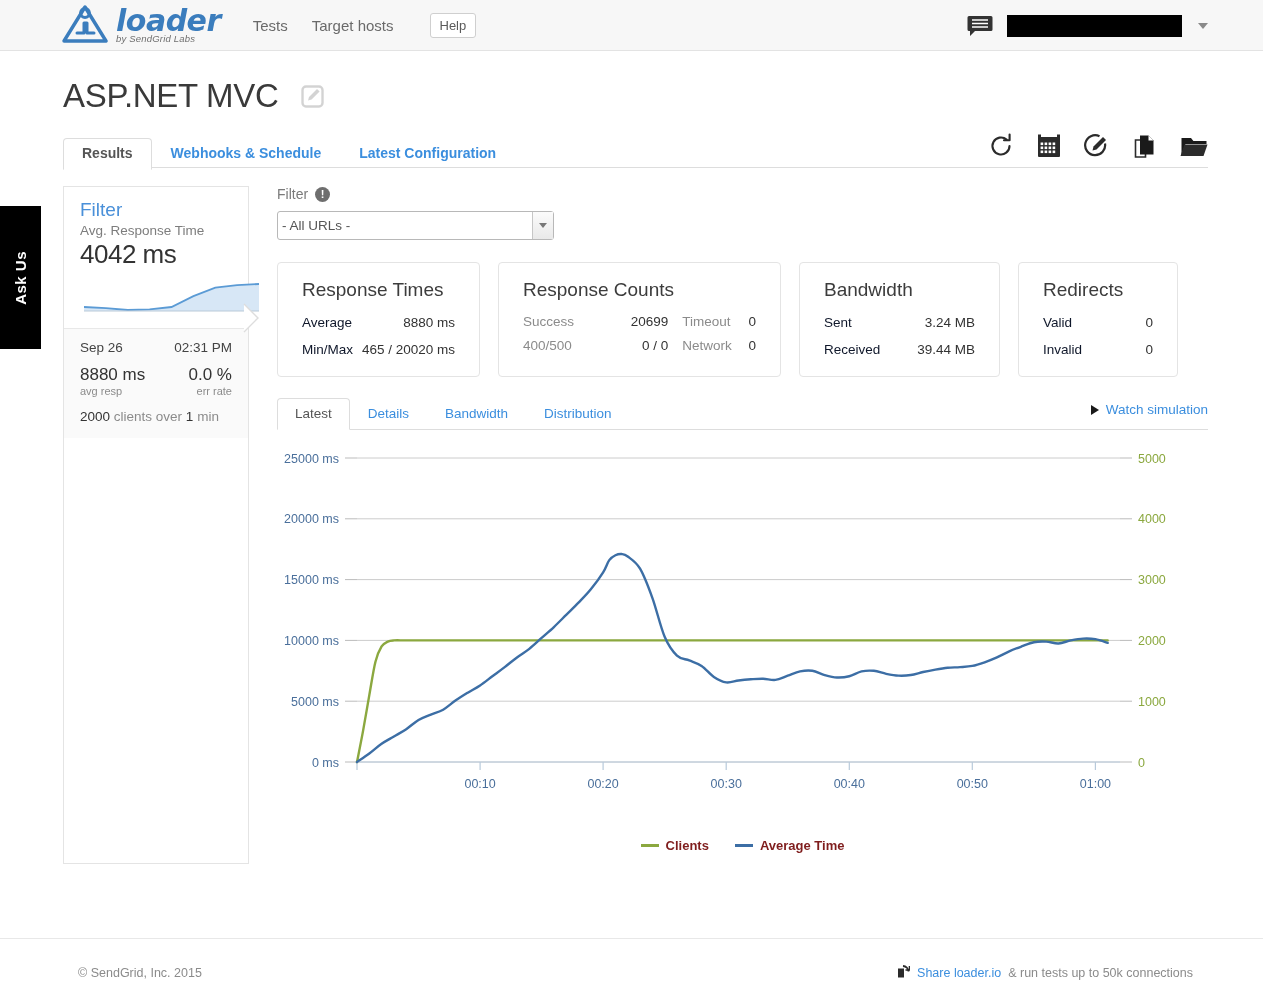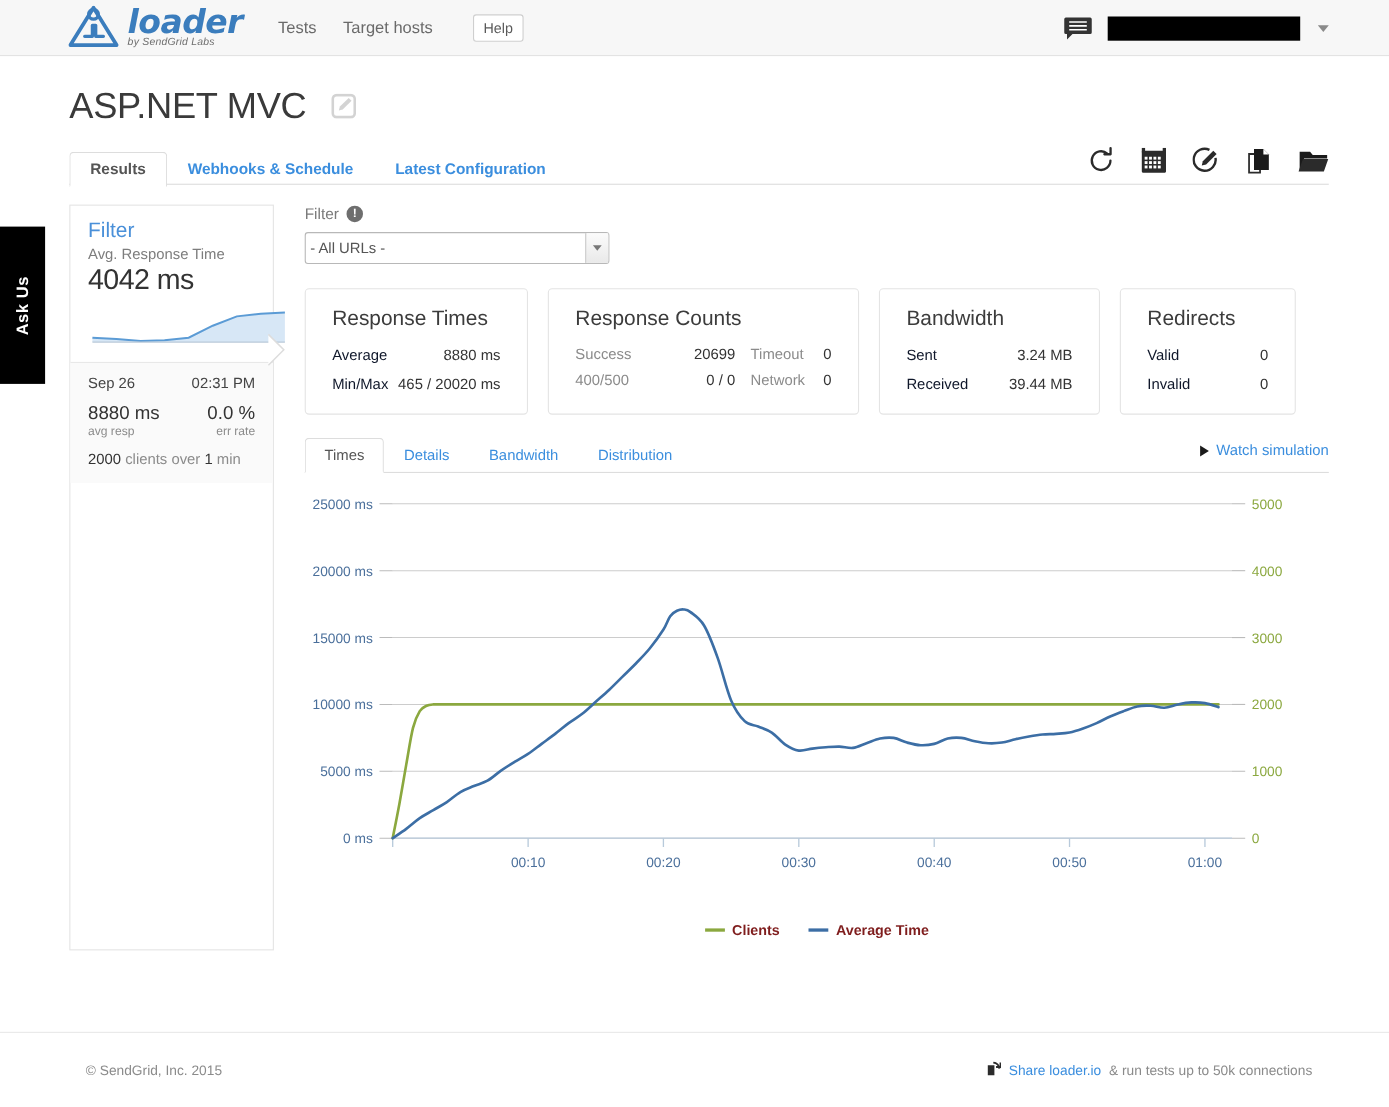--- a/index.html
+++ b/index.html
@@ -449,21 +449,21 @@
             <span class="v">0</span>
           </div>
           <div class="kv">
             <span class="k">Invalid</span>
             <span class="v">0</span>
           </div>
         </div>
       </div>
 
       <div class="chart-tabs-row">
-        <div class="ctab active">Times</div>
+        <div class="ctab active">Latest</div>
         <div class="ctab">Details</div>
         <div class="ctab">Bandwidth</div>
         <div class="ctab">Distribution</div>
         <div class="watch-sim">
           <span class="play-tri"></span>
           <span>Watch simulation</span>
         </div>
       </div>
 
       <div class="chart-area">

